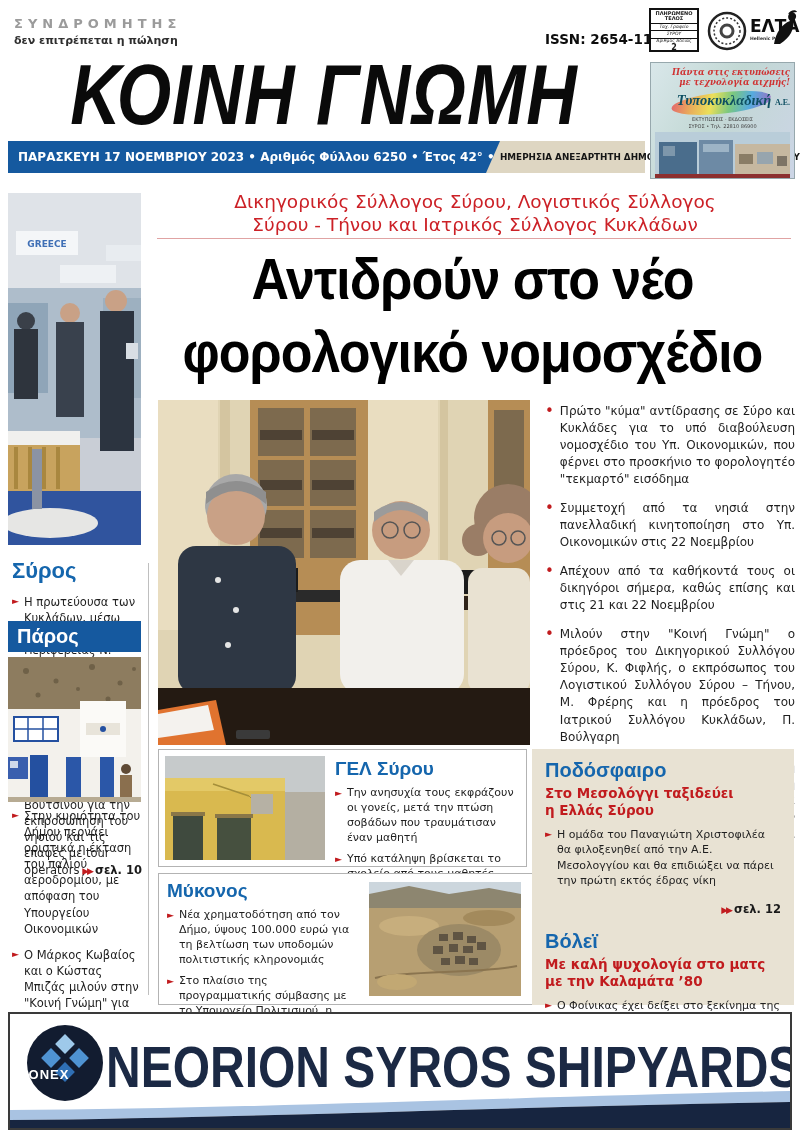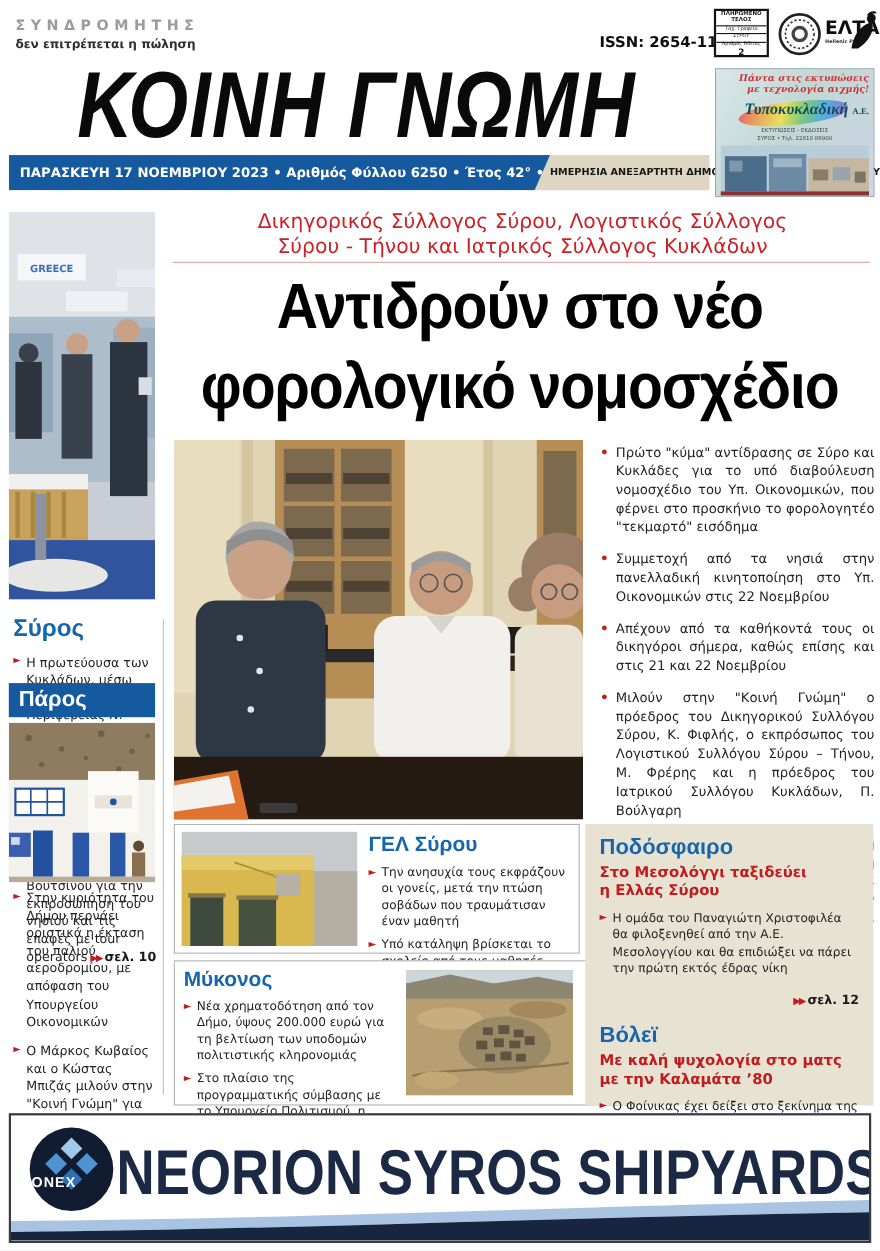--- a/index.html
+++ b/index.html
@@ -388,21 +388,21 @@
         </span>
       </div>
     </div>
   </div>
 
   <div class="myk-box">
     <div class="myk-left">
       <div class="box-heading">Μύκονος</div>
       <div class="b">
         <span class="bm">►</span>
-        <span class="bt"><span>Νέα χρηματοδότηση από τον Δήμο, ύψους 200.000 ευρώ για τη βελτίωση των υποδομών πολιτιστικής κληρονομιάς</span></span>
+        <span class="bt"><span>Νέα χρηματοδότηση από τον Δήμο, ύψους 100.000 ευρώ για τη βελτίωση των υποδομών πολιτιστικής κληρονομιάς</span></span>
       </div>
       <div class="b">
         <span class="bm">►</span>
         <span class="bt"><span>Στο πλαίσιο της προγραμματικής σύμβασης με το Υπουργείο Πολιτισμού, η οποία άρχισε το 2016</span>
           <span class="pref"><span class="pra">▶▶</span><span>σελ. 8</span></span>
         </span>
       </div>
     </div>
     <svg class="myk-photo" width="152" height="114" viewBox="0 0 152 114">
       <rect width="152" height="114" fill="#b79f72"></rect>

